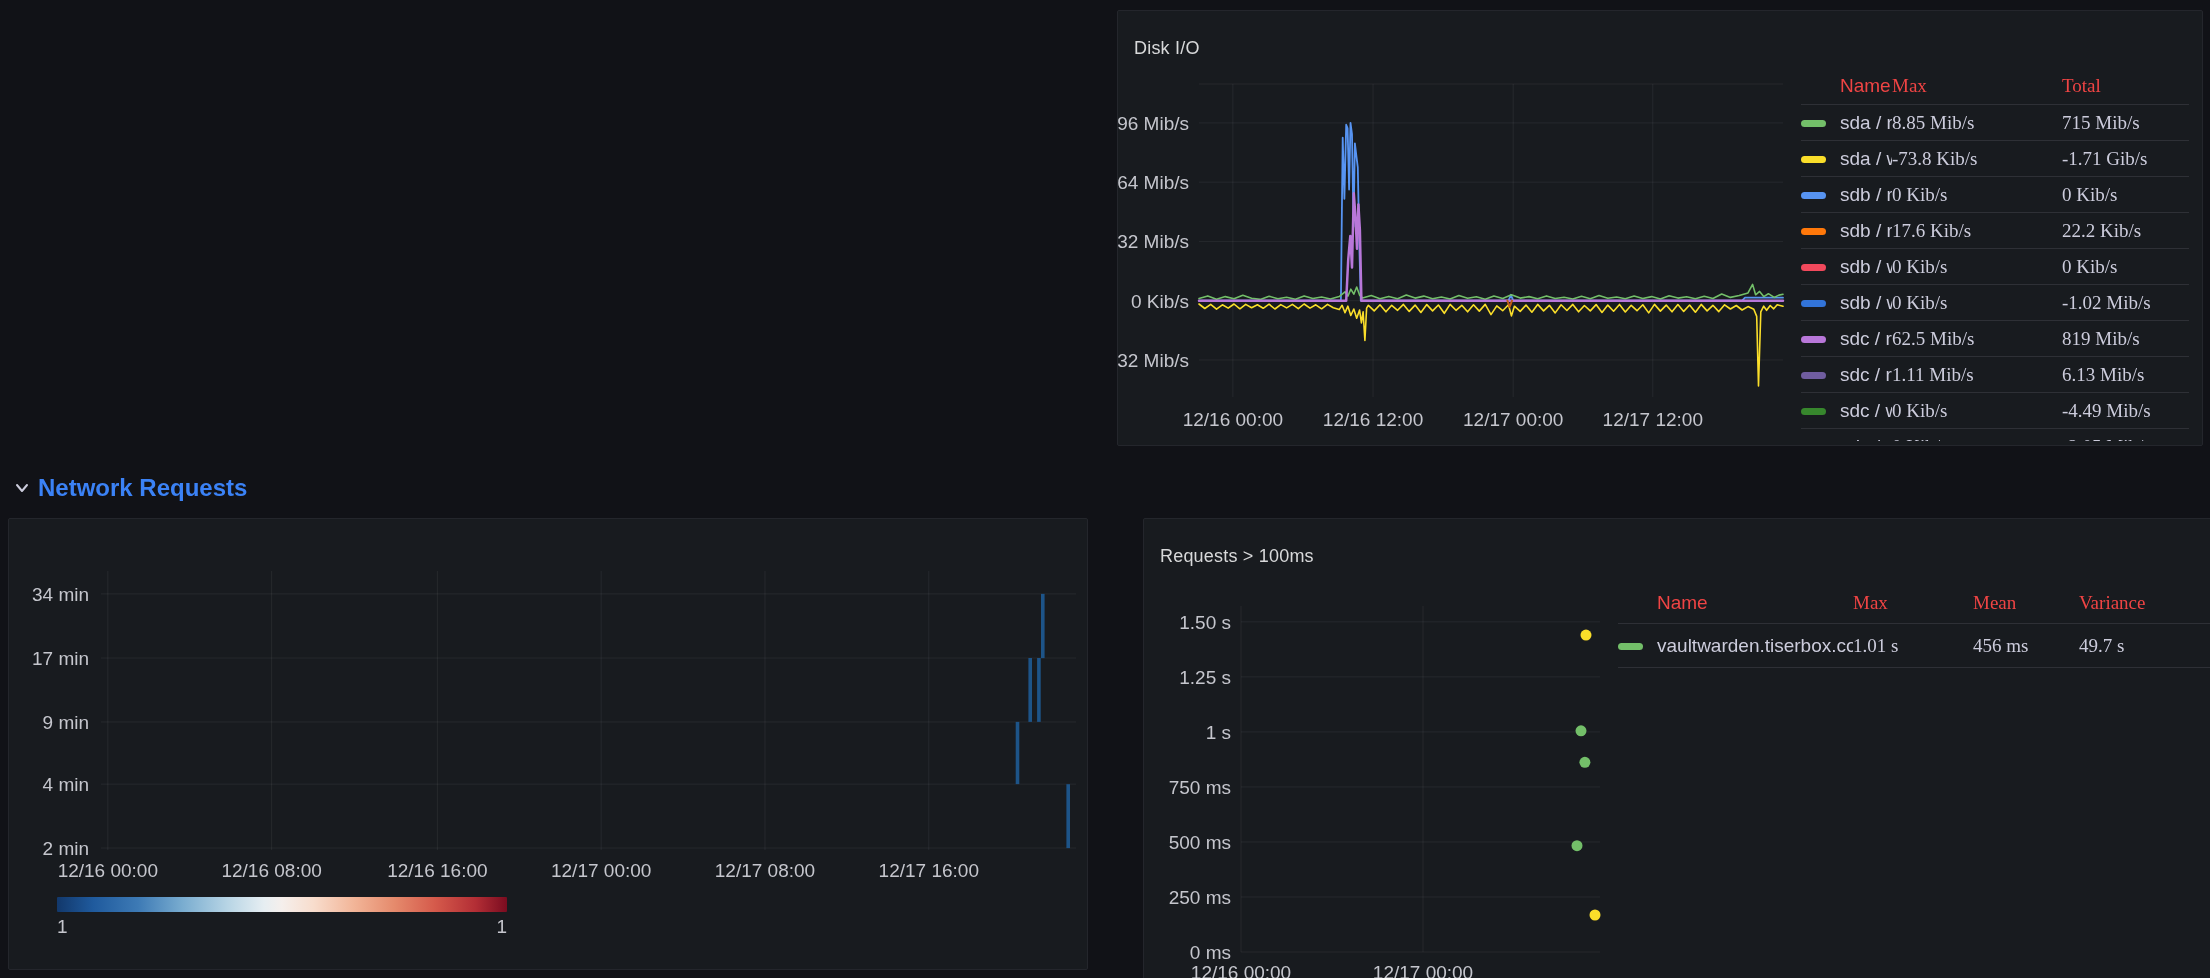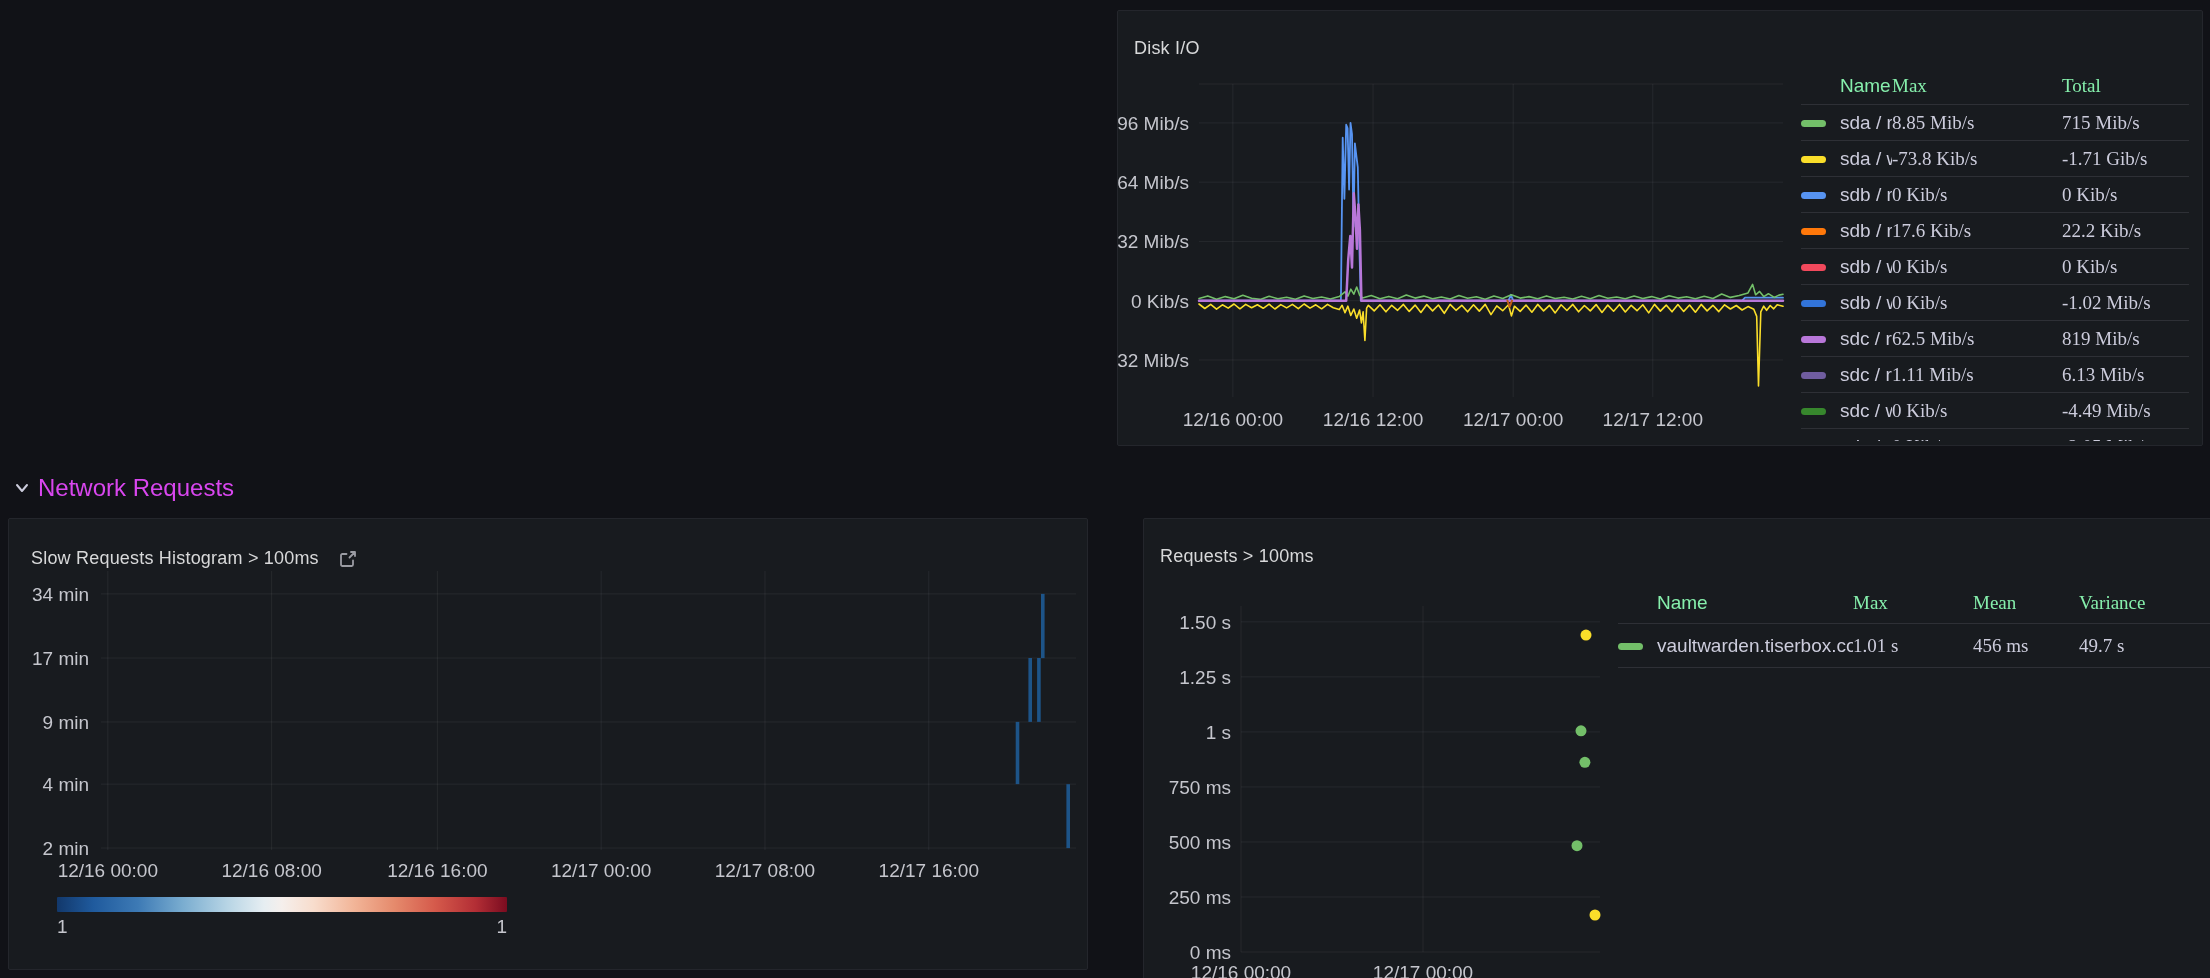--- a/index.html
+++ b/index.html
@@ -8,37 +8,37 @@
   .panel{position:absolute;background:#181b1f;border:1px solid #24262c;border-radius:2px;box-sizing:border-box;overflow:hidden;}
   #panel-disk{left:1117px;top:10px;width:1086px;height:436px;}
   #panel-hist{left:8px;top:518px;width:1080px;height:452px;}
   #panel-req{left:1143px;top:518px;width:1086px;height:548px;padding-left:36px;}
   .panel-title{position:absolute;left:16px;top:12px;font-size:18px;font-weight:500;color:#d8d9da;letter-spacing:0.2px;cursor:pointer;white-space:nowrap;}
   #panel-hist .panel-title{left:22px;top:14px;}
   .title-row{position:absolute;left:22px;top:14px;display:flex;align-items:center;gap:18px;}
   .title-row .panel-title{position:static;}
   .ext-icon{color:#9b9ca3;margin-top:2px;cursor:pointer;}
   .section-row{position:absolute;left:14px;top:474px;display:flex;align-items:center;gap:8px;color:#ccccdc;cursor:pointer;}
-  .section-title{font-size:24px;font-weight:400;color:#d946ef;}
+  .section-title{font-size:24px;font-weight:700;color:#3b82f6;}
   .chev{color:#ccccdc;}
   svg.chart{position:absolute;left:0;top:0;}
   svg.chart text{font-family:"Liberation Sans","DejaVu Sans",sans-serif;font-size:19px;fill:#c5c6cd;}
   .gridline{stroke:rgba(204,204,220,0.08);stroke-width:1;}
   
   .legend{position:absolute;font-size:19px;color:#ccccdc;overflow:hidden;}
   #disk-legend{left:683px;top:56px;width:388px;height:374px;}
   #req-legend{left:474px;top:64px;width:597px;}
   .lg-row{display:grid;align-items:center;border-bottom:1px solid rgba(204,204,220,0.12);}
   .disk-cols{grid-template-columns:39px 1fr 170px 127px;height:35px;}
   .req-cols{grid-template-columns:39px 1fr 120px 106px 136px;height:43px;}
   .lg-head{height:37px;}
   .req-head{height:40px;}
   .cell{white-space:nowrap;overflow:hidden;}
   .cell.num{text-align:left;font-family:Liberation Serif, serif;}
-  .cell.head{color:#86efac;font-weight:500;cursor:pointer;}
+  .cell.head{color:#ef4444;font-weight:500;cursor:pointer;}
   .swatch{display:inline-block;width:25px;height:7px;border-radius:4px;vertical-align:middle;cursor:pointer;}
   
   #colorbar{position:absolute;left:48px;top:378px;width:450px;height:15px;border-radius:1px;
     background:linear-gradient(90deg,#12386b 0%,#1f5a9d 8%,#3d7ab5 18%,#7aadd0 28%,#b8d5e5 38%,#e6eef2 46%,#f5efec 50%,#f8ddcd 57%,#f2b598 66%,#e58a6c 75%,#d55a4b 84%,#b32e35 93%,#7a0c20 100%);}
   #colorbar-labels{position:absolute;left:48px;top:397px;width:450px;display:flex;justify-content:space-between;font-size:19px;color:#c5c6cd;}
 </style>
 </head>
 <body>
 
 <div class="stage">
@@ -144,27 +144,20 @@
   </section>
 
   <div class="section-row">
     <svg class="chev" width="16" height="16" viewBox="0 0 16 16">
       <polyline points="3,5 8,11 13,5" fill="none" stroke="currentColor" stroke-width="2" stroke-linecap="round" stroke-linejoin="round"></polyline>
     </svg>
     <span class="section-title">Network Requests</span>
   </div>
 
   <section class="panel" id="panel-hist">
-    <div class="title-row">
-      <h2 class="panel-title">Slow Requests Histogram &gt; 100ms</h2>
-      <svg class="ext-icon" width="22" height="22" viewBox="0 0 22 22">
-        <path d="M16 12.5 V16.6 a1.4 1.4 0 0 1 -1.4 1.4 H5.4 A1.4 1.4 0 0 1 4 16.6 V7.4 A1.4 1.4 0 0 1 5.4 6 H9.5" fill="none" stroke="currentColor" stroke-width="1.8" stroke-linecap="round"></path>
-        <path d="M12.5 9.5 L18 4 M14 4 h4 v4" fill="none" stroke="currentColor" stroke-width="1.8" stroke-linecap="round" stroke-linejoin="round"></path>
-      </svg>
-    </div>
     <svg class="chart" id="hist-chart" width="1080" height="452">
         <line x1="98.825" y1="52" x2="98.825" y2="331" class="gridline"></line>
         <text x="98.825" y="358" text-anchor="middle">12/16 00:00</text>
         <line x1="262.625" y1="52" x2="262.625" y2="331" class="gridline"></line>
         <text x="262.625" y="358" text-anchor="middle">12/16 08:00</text>
         <line x1="428.375" y1="52" x2="428.375" y2="331" class="gridline"></line>
         <text x="428.375" y="358" text-anchor="middle">12/16 16:00</text>
         <line x1="592.175" y1="52" x2="592.175" y2="331" class="gridline"></line>
         <text x="592.175" y="358" text-anchor="middle">12/17 00:00</text>
         <line x1="755.975" y1="52" x2="755.975" y2="331" class="gridline"></line>

